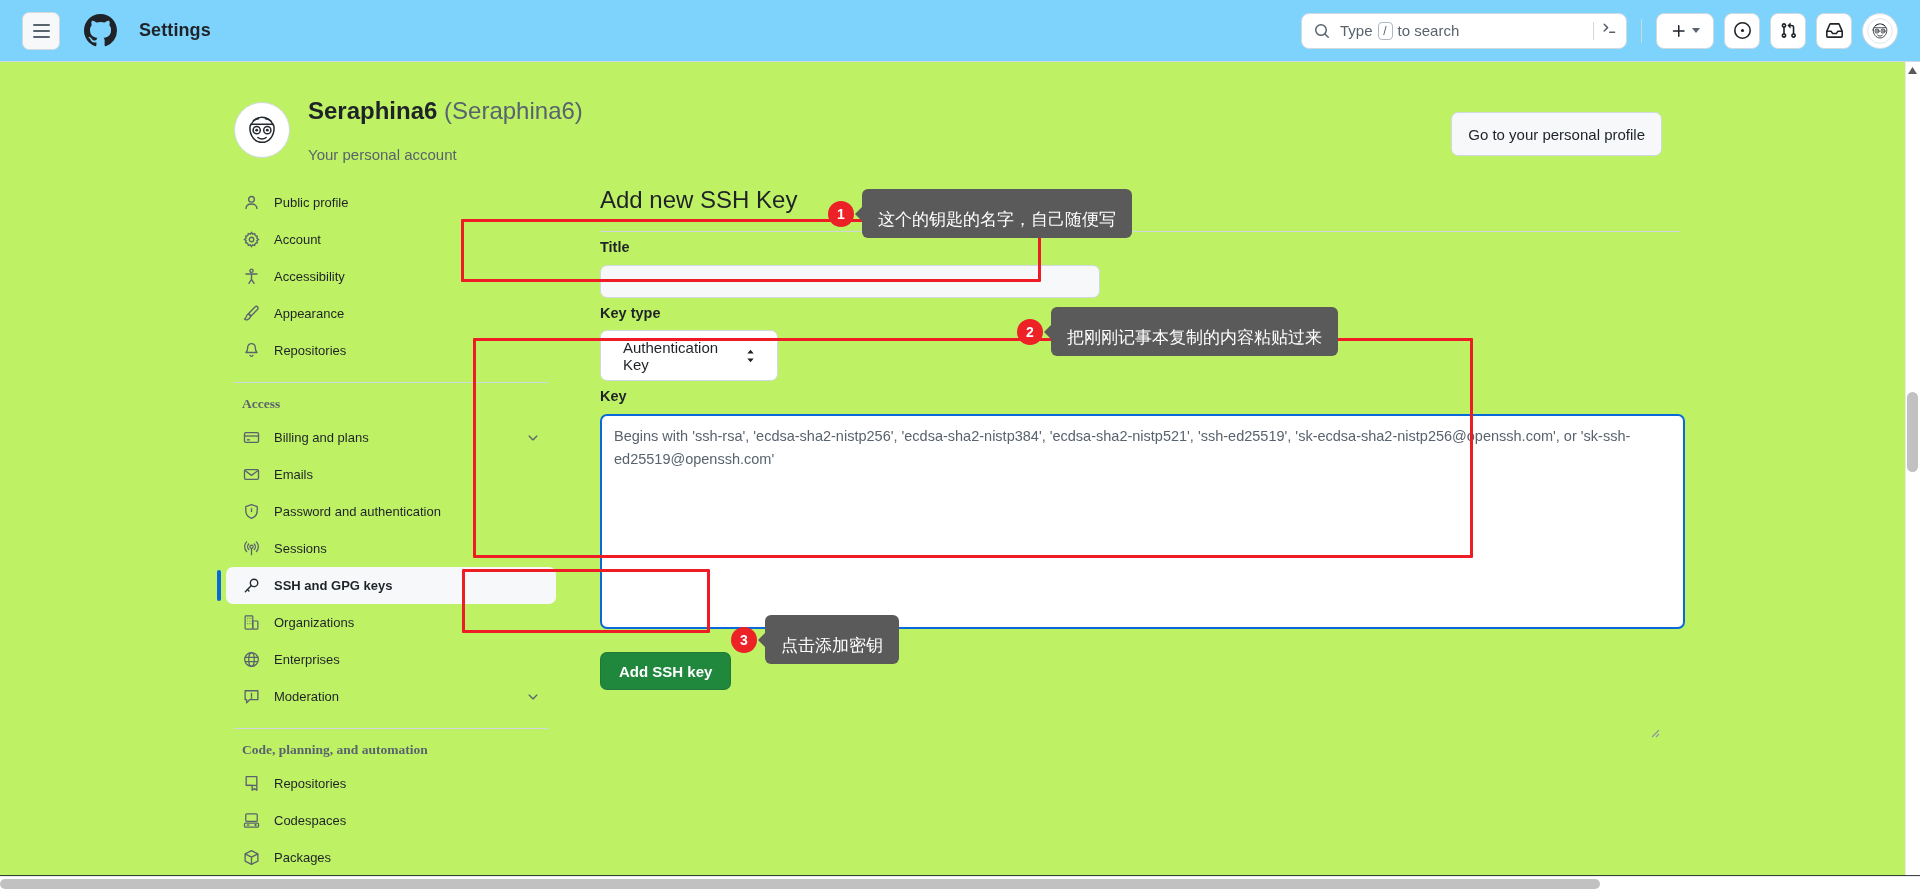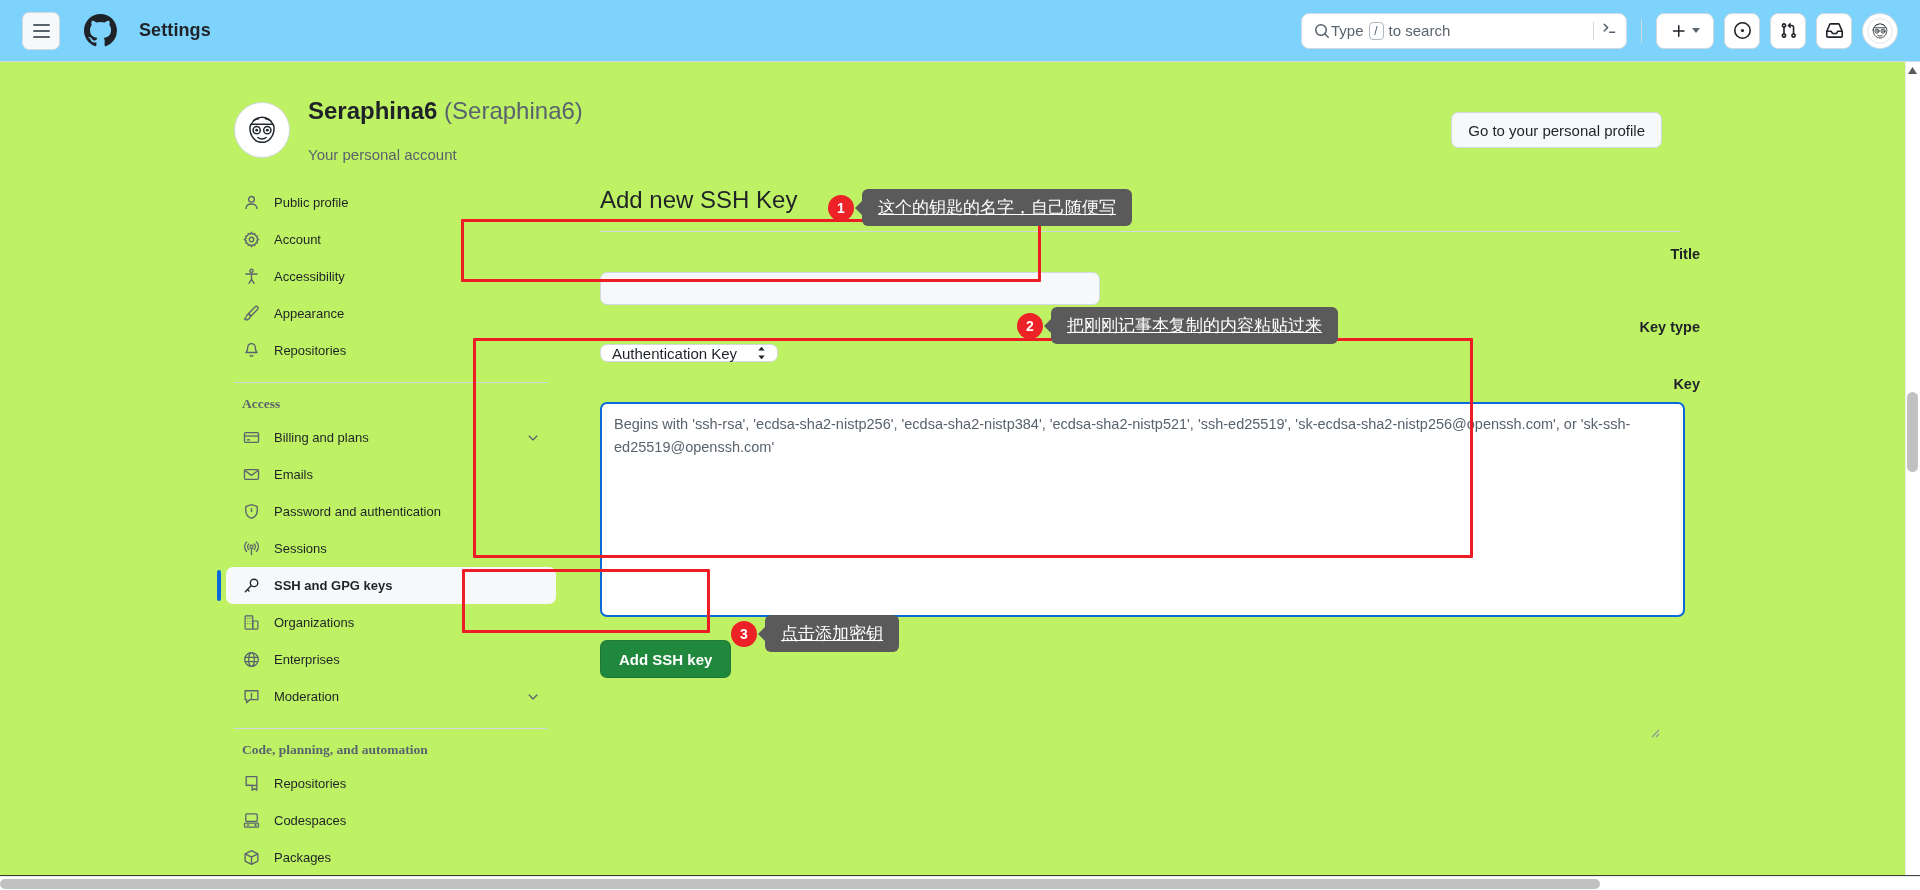--- a/index.html
+++ b/index.html
@@ -50,21 +50,21 @@
     width: 326px; height: 36px;
     border: 1px solid #d1d9e0;
     border-radius: 8px;
     background: #ffffff;
     display: flex; align-items: center;
     padding: 0 8px 0 12px;
     cursor: text;
   }
   .search-box .s-icon { flex: 0 0 auto; display:flex; }
   .search-placeholder {
-    margin-left: 1px;
+    margin-left: 10px;
     font-size: 15px; color: #59636e;
     display: flex; align-items: center; gap: 5px;
     white-space: nowrap;
   }
   .kbd-slash {
     display: inline-flex; align-items: center; justify-content: center;
     min-width: 15px; height: 18px;
     border: 1px solid #afb8c1; border-radius: 4px;
     font-size: 12px; color: #59636e;
     padding: 0 3px; line-height: 1;
@@ -121,21 +121,21 @@
     display:flex; align-items:center; justify-content:center;
     overflow:hidden;
   }
   .profile-names { margin-left: 18px; }
   .profile-title { font-size: 24px; font-weight: 700; color: #1f2328; line-height: 1.2; }
   .profile-title .handle { font-weight: 400; color: #59636e; }
   .profile-sub { font-size: 15px; color: #59636e; margin-top: 20px; }
 
   .goto-profile-btn {
     position: absolute; right: 258px; top: 50px;
-    height: 36px; padding: 0 16px;
+    height: 44px; padding: 0 16px;
     border: 1px solid #d1d9e0; border-radius: 7px;
     background: #f6f8fa; color: #1f2328;
     font-size: 15px; font-family: inherit;
     display:flex; align-items:center; cursor:pointer;
     white-space: nowrap;
   }
 
   
   .sidebar {
     position: absolute; left: 226px; top: 122px;
@@ -181,39 +181,38 @@
   .form-title {
     font-size: 24px; font-weight: 400; color: #1f2328;
     line-height: 1.3;
   }
   .title-rule {
     height: 1px; background: #d1d9e0;
     margin-top: 16px; width: 1080px;
   }
   .field-label {
     font-size: 14.5px; font-weight: 600; color: #1f2328;
-    margin-top: 14px;
-    text-align: right;
+    margin-top: 7px;
   }
   .title-input {
     margin-top: 10px;
     width: 500px; height: 33px;
     border: 1px solid #d1d9e0; border-radius: 7px;
     background: #f6f8fa;
     font-family: inherit; font-size: 14px;
     padding: 0 12px; color: #1f2328;
     outline: none;
   }
   .keytype-select {
     margin-top: 9px;
-    width: 178px; height: 18px;
+    width: 178px; height: 51px;
     border: 1px solid #d1d9e0; border-radius: 7px;
     background: #ffffff;
     display: flex; align-items: center;
-    padding: 0 11px; cursor: pointer;
+    padding: 0 22px; cursor: pointer;
     font-size: 15px; color: #1f2328;
   }
   .keytype-select .sel-caret {
     margin-left: auto; display:flex; flex-direction:column;
     align-items:center; gap:2px; color: #1f2328;
   }
   .key-textarea {
     margin-top: 10px;
     width: 1085px; height: 215px;
     border: 2px solid #0969da; border-radius: 7px;
@@ -258,26 +257,25 @@
     background: #ec2227; color: #ffffff;
     font-size: 14px; font-weight: 700;
     display:flex; align-items:center; justify-content:center;
     z-index: 2; flex: 0 0 26px;
   }
   .callout .bubble {
     position: relative;
     margin-left: 8px;
     background: #5a5a5a; color: #ffffff;
     border-radius: 6px;
-    padding: 8px 16px 9px 16px;
+    padding: 20px 16px 9px 16px;
     font-size: 17px;
     font-family: "DejaVu Sans", "Liberation Sans", sans-serif;
     white-space: nowrap;
     line-height: 1.2;
-    text-decoration: underline;
   }
   .callout .bubble::before {
     content: "";
     position: absolute; left: -7px; top: 50%;
     transform: translateY(-50%);
     border-top: 8px solid transparent;
     border-bottom: 8px solid transparent;
     border-right: 8px solid #5a5a5a;
   }
 

